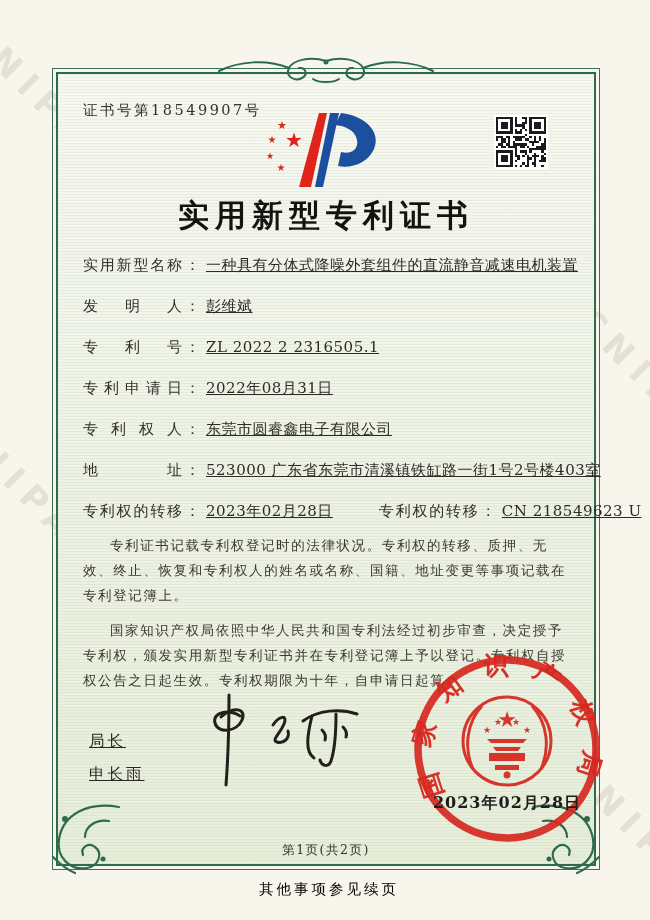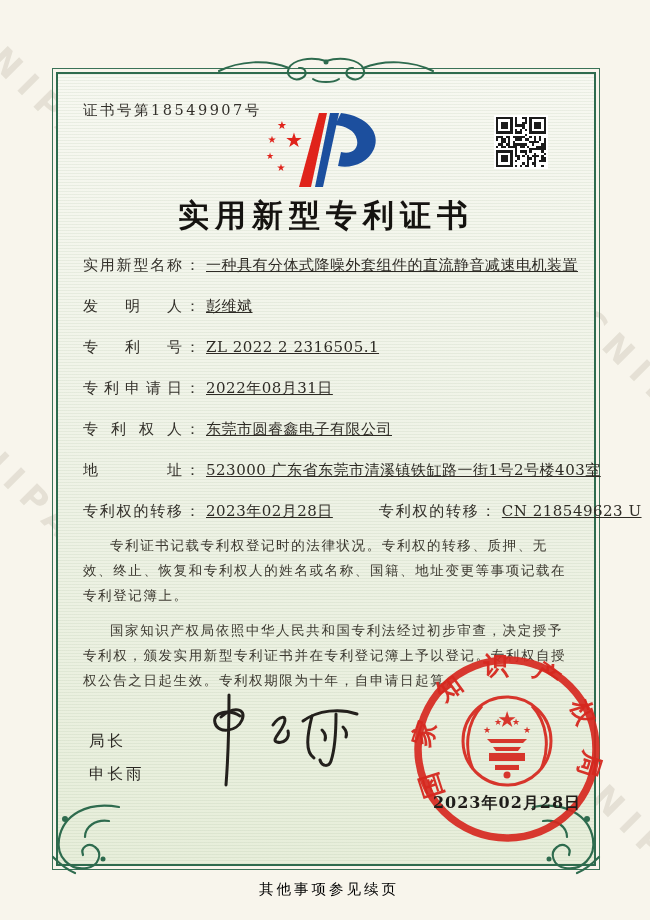--- a/index.html
+++ b/index.html
@@ -60,21 +60,21 @@
   .fvalue{letter-spacing:0.5px;text-decoration:underline;}
   .grant-row{display:flex;line-height:24px;white-space:nowrap;}
   .grant-row .second{margin-left:46px;}
   
   .paras{position:absolute;left:30px;right:28px;top:464px;color:#3c3930;}
   .paras p{
     margin:0 0 10px 0;text-indent:2em;
     font-size:13.5px;line-height:1.85;letter-spacing:1.6px;
   }
   
-  .signoff{position:absolute;left:36px;top:662px;font-size:15.5px;color:#2a2722;letter-spacing:3px;}
+  .signoff{position:absolute;left:36px;top:662px;font-size:15.5px;color:#2a2722;letter-spacing:3px;text-decoration:underline;}
   .signoff .name{margin-top:12px;}
   .signature{position:absolute;left:128px;top:614px;width:190px;height:115px;}
   
   .seal{position:absolute;left:356px;top:582px;width:196px;height:196px;z-index:6;}
   
   .page-indicator{
     position:absolute;left:0;bottom:10px;width:100%;text-align:center;
     font-size:12.5px;color:#33302b;letter-spacing:1.5px;
   }
   .continuation{
@@ -361,15 +361,16 @@
         <rect x="-18" y="12" width="36" height="8"></rect>
         <rect x="-12" y="24" width="24" height="5"></rect>
         <path d="M-34,28 C-43,8 -41,-18 -25,-35" fill="none" stroke="#d6281f" stroke-width="3"></path>
         <path d="M34,28 C43,8 41,-18 25,-35" fill="none" stroke="#d6281f" stroke-width="3"></path>
         <circle cy="34" r="3.5"></circle>
       </g>
       <text x="98" y="157" text-anchor="middle" font-size="16" font-weight="bold" letter-spacing="1" fill="#1f1d1a" font-family="DejaVu Serif, serif">2023年02月28日</text>
     </svg>
   </div>
 
+  <div class="page-indicator">第1页(共2页)</div>
 </div>
 
 <div class="continuation">其他事项参见续页</div>
 
 </body></html>

